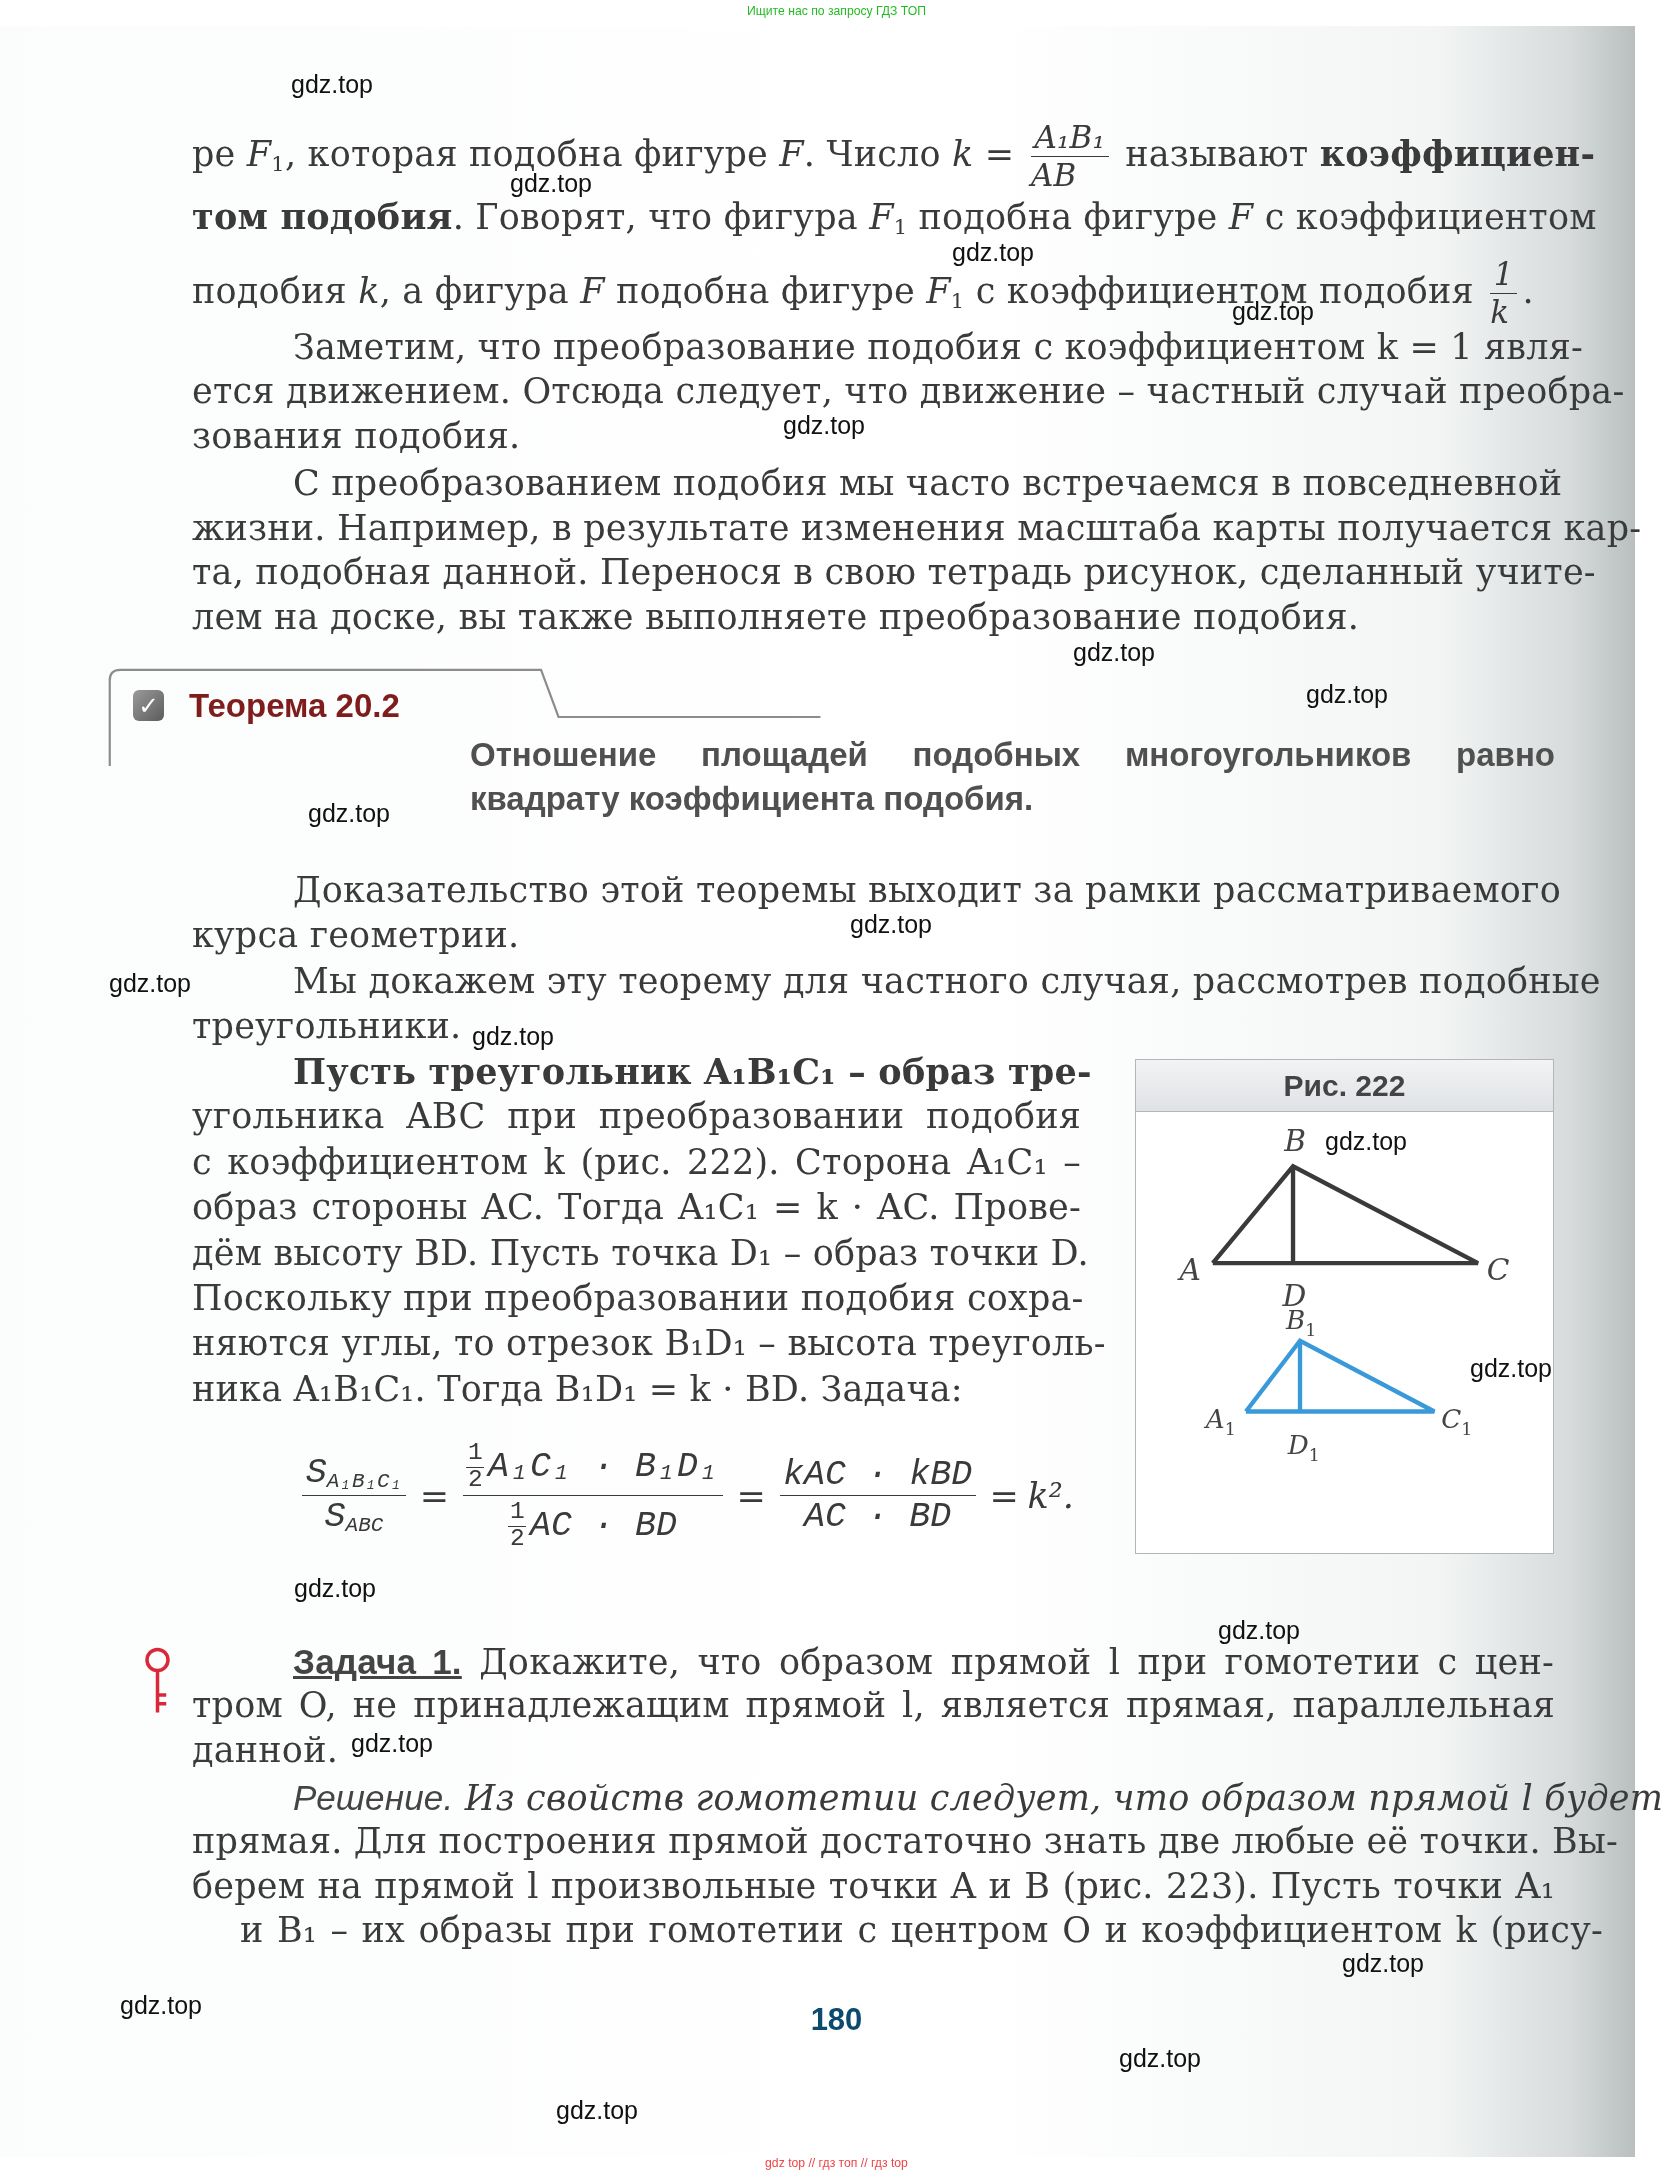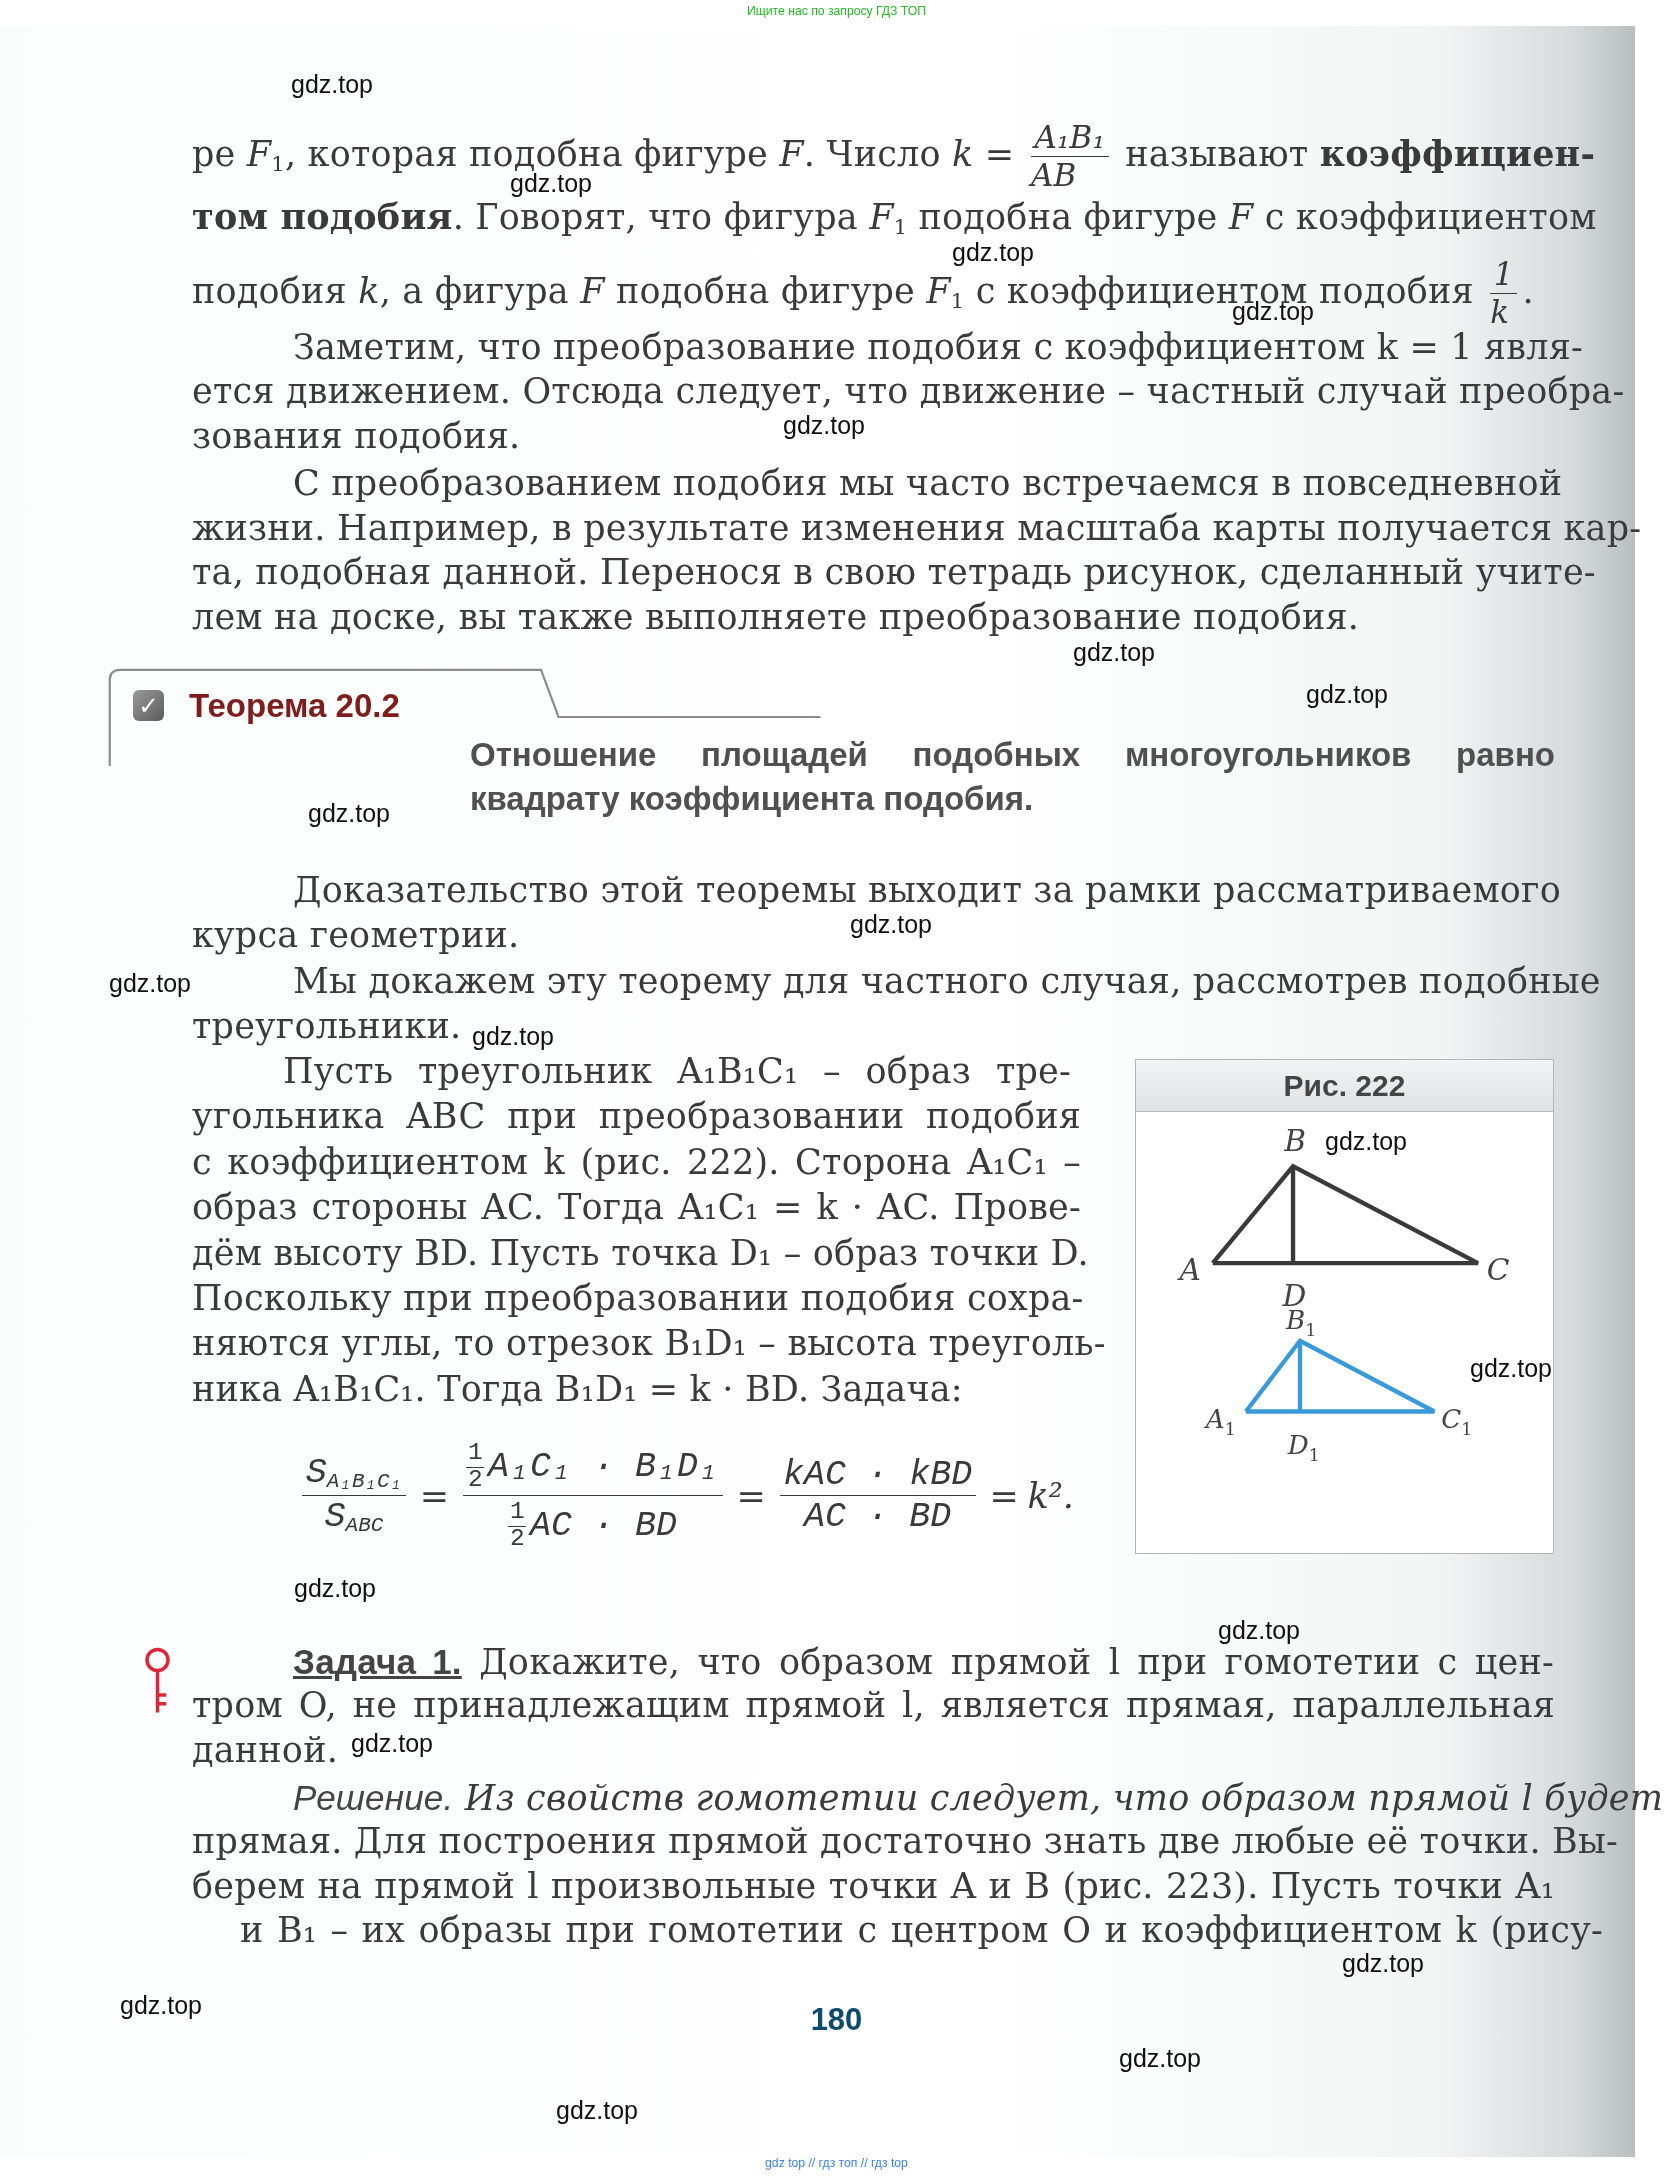--- a/index.html
+++ b/index.html
@@ -3,27 +3,27 @@
 <meta charset="utf-8">
 <style>
   html, body { margin:0; padding:0; }
   body { width:1673px; height:2183px; position:relative; background:#fff; overflow:hidden;
          font-family:"DejaVu Serif","Liberation Serif",serif; color:#3a3a3a; }
   .page { position:absolute; left:0; top:26px; width:1635px; height:2131px;
           background:linear-gradient(90deg,#fbfcfc 0%,#ffffff 60%,#f3f5f5 88%,#d7dbdb 96%,#b9bfbf 100%); }
   .topnote { position:absolute; top:3.5px; left:0; width:1673px; text-align:center; font-family:"Liberation Sans",sans-serif;
              font-size:12.2px; color:#22bb22; }
   .bottomnote { position:absolute; top:2156px; left:0; width:1673px; text-align:center; font-family:"Liberation Sans",sans-serif;
-             font-size:12.2px; color:#3b82f6; }
+             font-size:12.2px; color:#ef4444; }
   .ln { position:absolute; left:192px; width:1363px; font-size:35px; line-height:45px; white-space:nowrap;
         text-align:justify; text-align-last:justify; letter-spacing:0.2px; }
   .ln.last { text-align-last:left; }
   .ln.ind { left:293px; width:1261px; }
   .ln.narrow { width:889px; }
-  .ln.narrow.ind { left:283px; width:788px; }
+  .ln.narrow.ind { left:293px; width:788px;font-weight:bold; }
   i { font-style:italic; }
   sub { font-size:0.6em; vertical-align:-0.25em; }
   .wm { position:absolute; font-family:"Liberation Sans",sans-serif; font-size:25px; color:#111; z-index:5; }
   .frac { display:inline-block; vertical-align:middle; text-align:center; font-style:italic; line-height:1; margin:0 5.2px; }
   .frac .num { display:block; border-bottom:1.7px solid #3a3a3a; padding:0 3.5px 2.6px; font-size:31px; }
   .frac .den { display:block; padding-top:3.5px; font-size:31px; }
   .theorem-box { position:absolute; left:108px; top:668px; width:1135px; height:98px; }
   .theorem-title { position:absolute; left:189px; top:687px; font-family:"Liberation Sans",sans-serif; font-weight:bold;
                    font-size:33px; color:#7f1d1d; }
   .theorem-icon { position:absolute; left:133px; top:690px; width:31px; height:31px; border-radius:6.1px;

